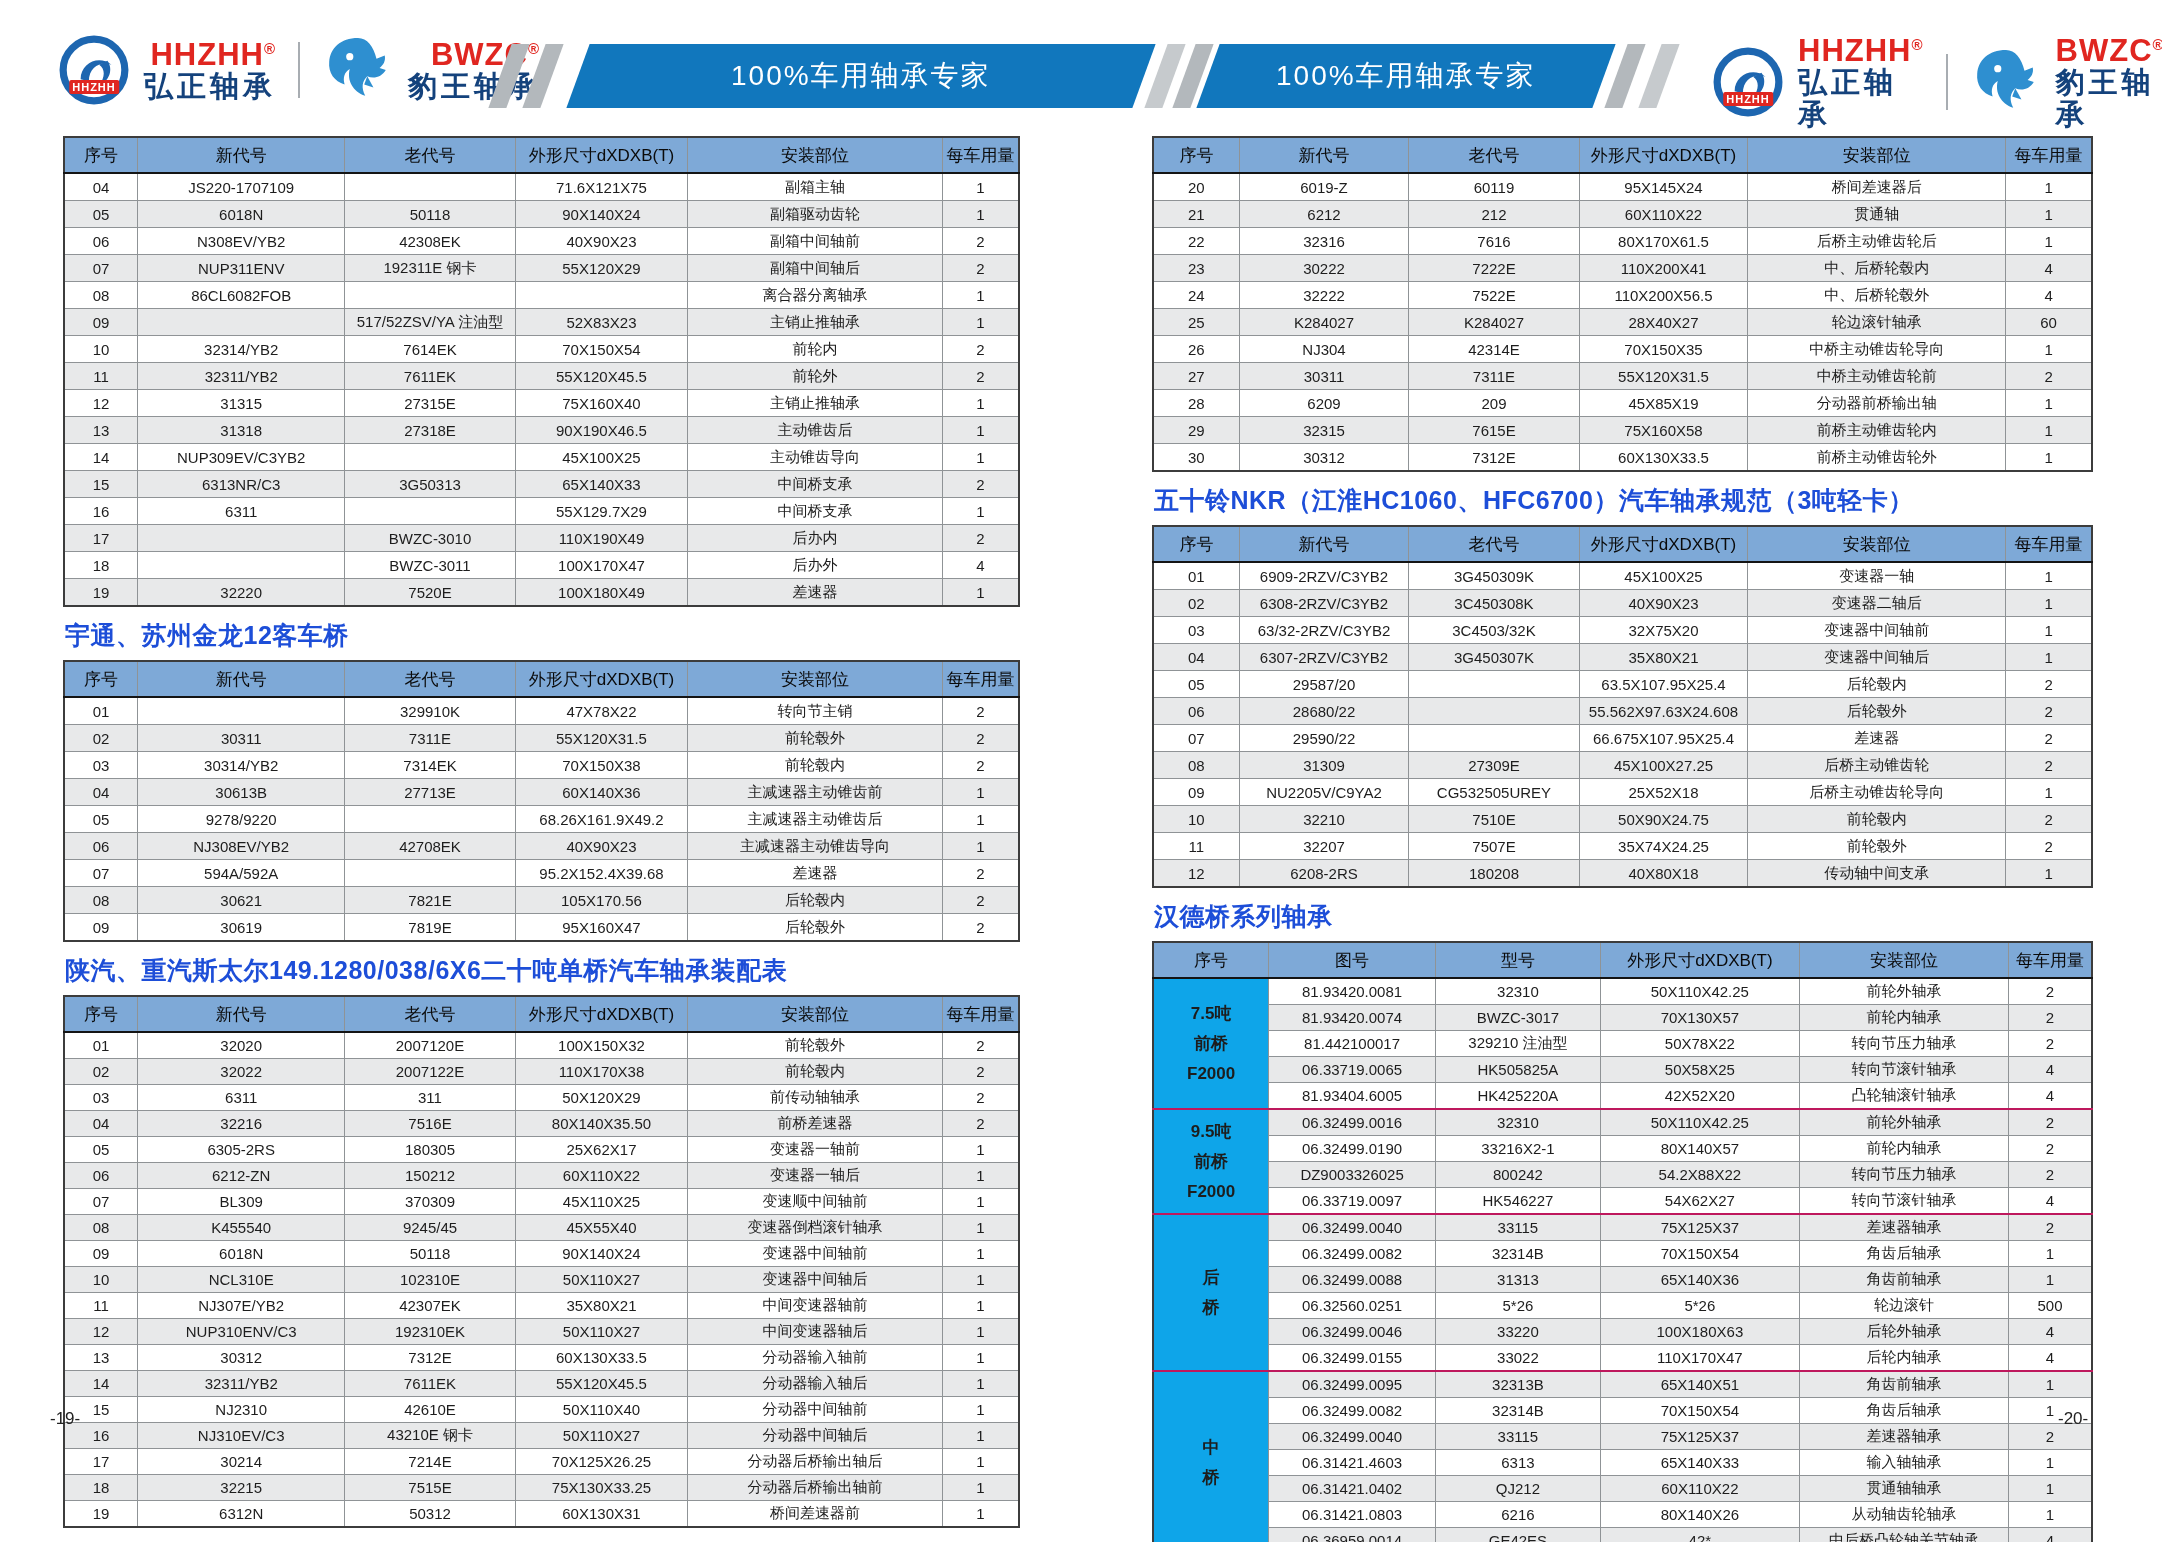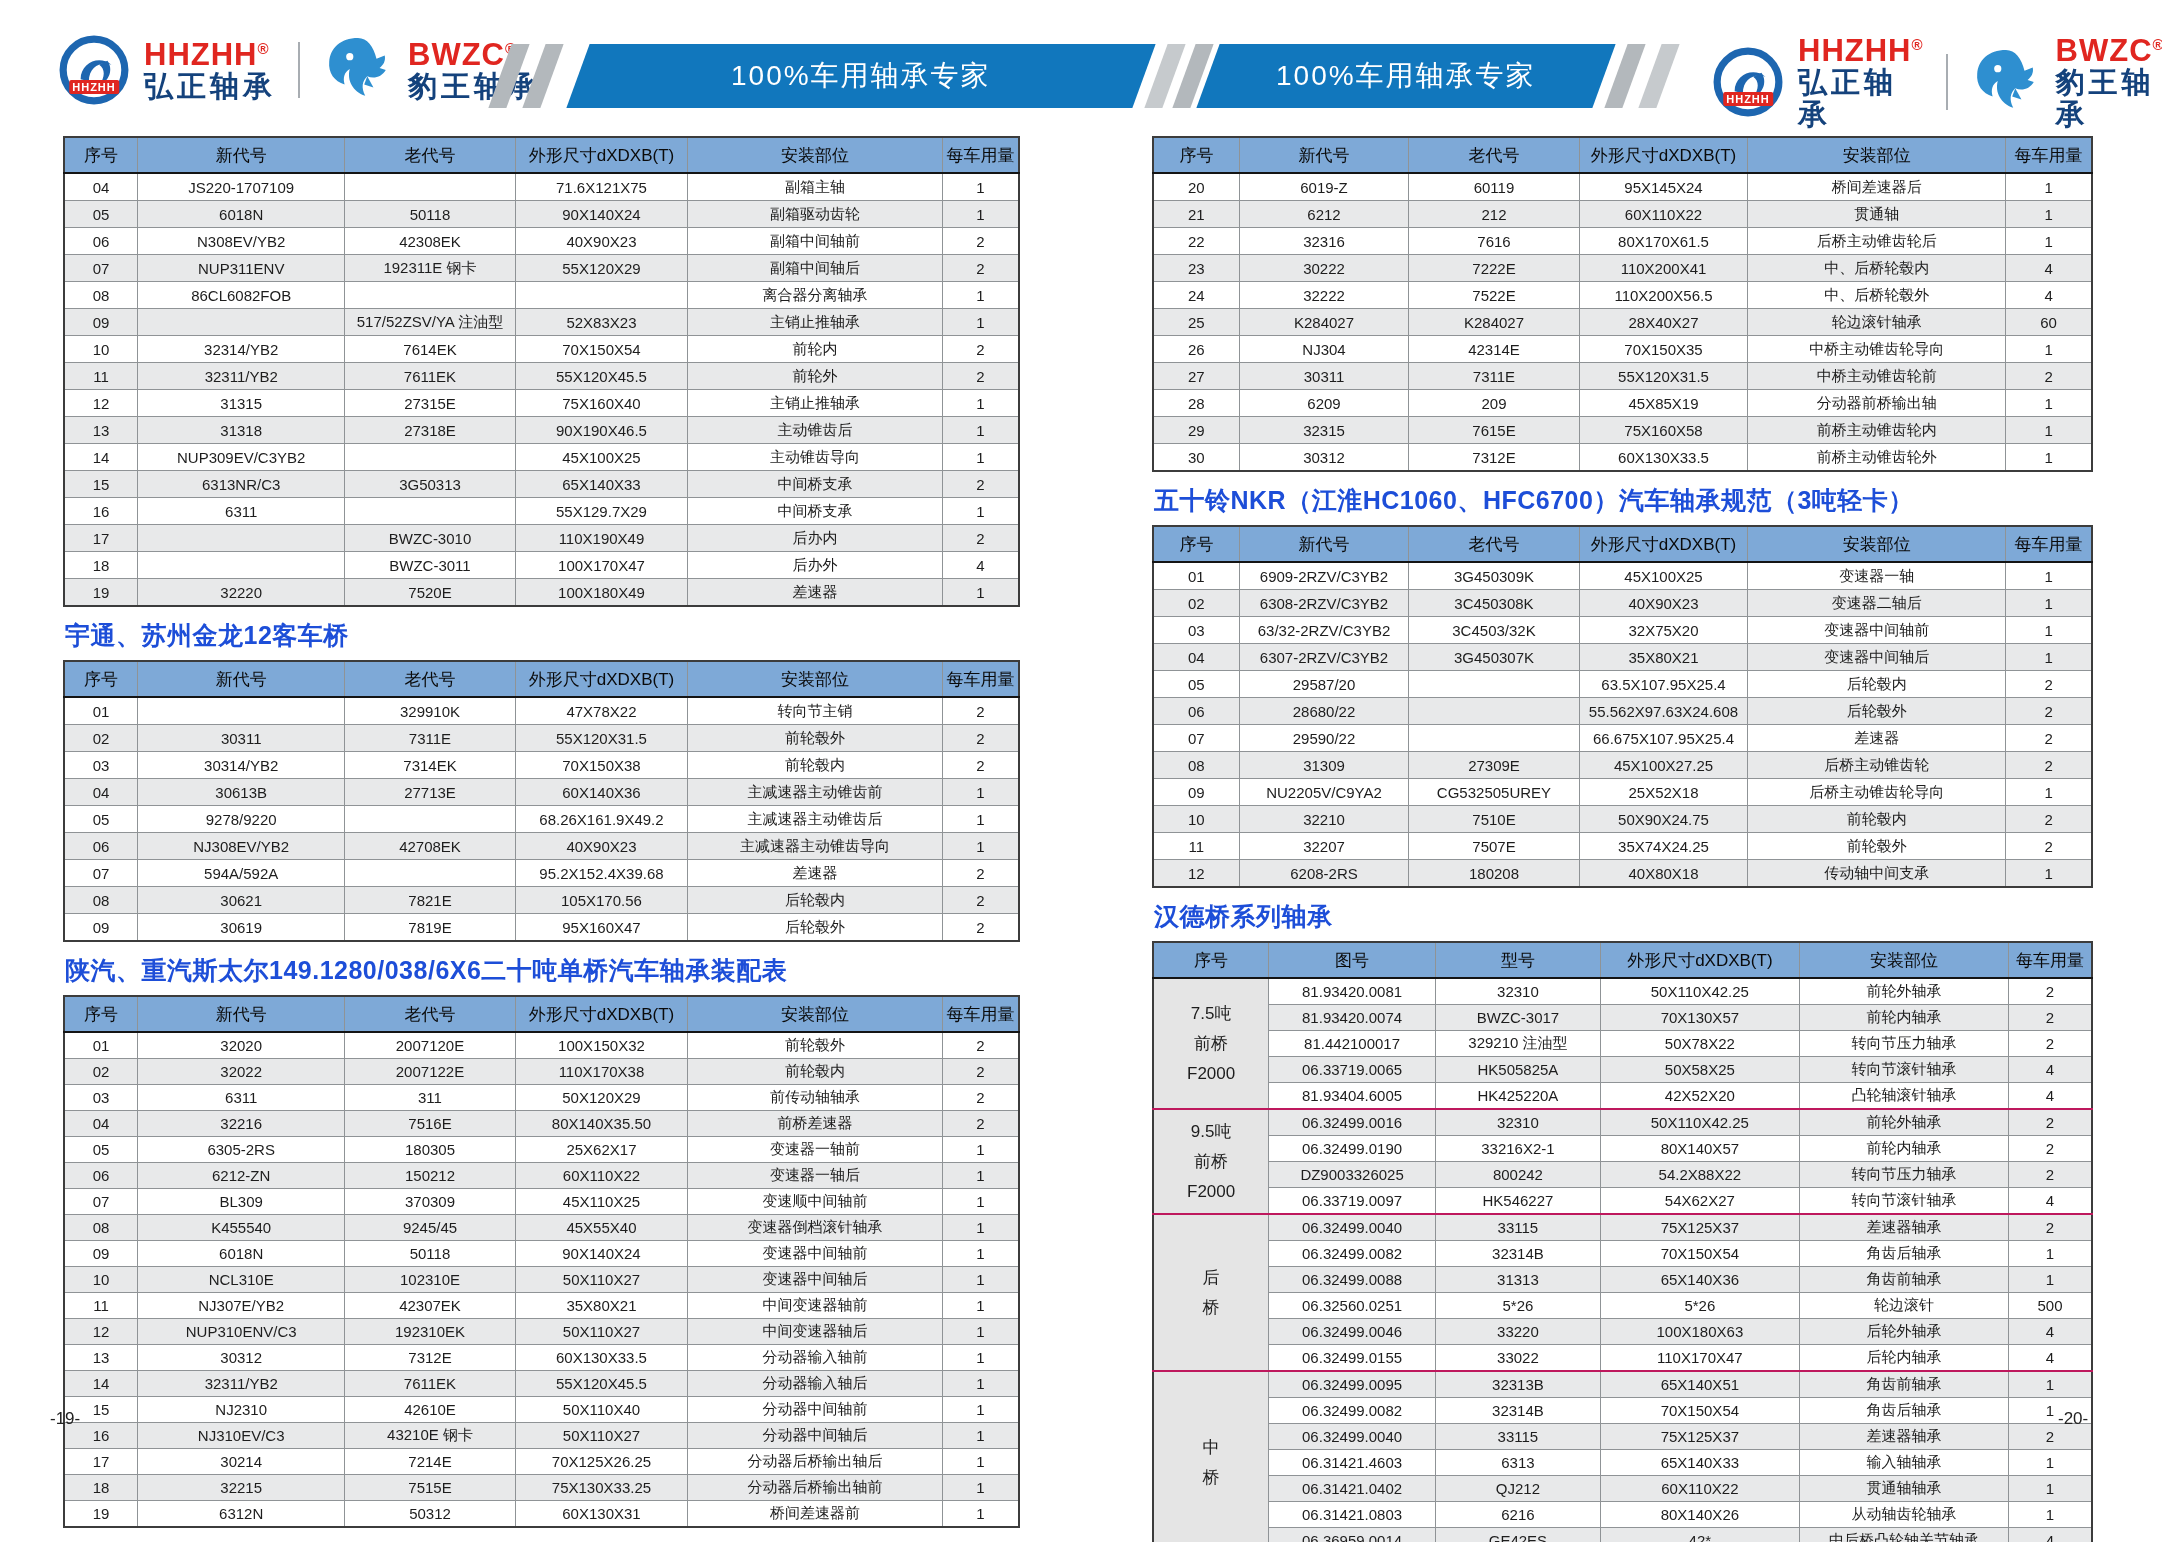--- a/index.html
+++ b/index.html
@@ -12,21 +12,21 @@
   .hdr{position:absolute;left:0;top:0;width:2162px;height:132px;background:#fff;}
   .brand{position:absolute;top:34px;display:flex;align-items:center;gap:14px;}
   .brand.left{left:58px;}
   .brand.right{left:1712px;}
   .logo-wrap{position:relative;width:72px;height:72px;flex:0 0 auto;}
   .logo-wrap svg{width:72px;height:72px;display:block;}
   .badge{position:absolute;left:50%;bottom:12px;transform:translateX(-50%);
     background:#e02620;color:#fff;font-size:11px;font-weight:bold;line-height:14px;
     padding:0 3px;border-radius:2px;letter-spacing:1px;}
   .btxt{display:flex;flex-direction:column;line-height:1.08;}
-  .btxt .en{color:#e02620;font-weight:bold;font-size:31px;letter-spacing:1px;}
+  .btxt .en{color:#e02620;font-weight:bold;font-size:31px;letter-spacing:1px;text-align:right;}
   .btxt .en sup{font-size:15px;}
   .btxt .cn{color:#14427c;font-weight:bold;font-size:29px;letter-spacing:4px;}
   .vsep{width:2px;height:56px;background:#a8adb2;margin:0 8px;flex:0 0 auto;}
   .band{position:absolute;top:44px;height:64px;background:#1177bd;
     transform:skewX(-20deg);display:flex;align-items:center;justify-content:center;}
   .band span{transform:skewX(20deg);color:#fff;font-size:28px;letter-spacing:2px;white-space:nowrap;}
   .band.b1{left:578px;width:566px;}
   .band.b2{left:1208px;width:396px;}
   .stripe{position:absolute;top:44px;height:64px;width:18px;background:#b3b8bc;transform:skewX(-20deg);}
   .s1{left:500px;} .s2{left:534px;}
@@ -38,21 +38,21 @@
   .col-r{left:1152px;width:941px;}
   .sec-title{font-size:25px;font-weight:bold;color:#1d4ed8;margin:12px 0 8px 2px;letter-spacing:0.5px;white-space:nowrap;}
   
   .tbl{width:100%;border-collapse:collapse;table-layout:fixed;border:2px solid #3c3c3c;background:#fff;}
   .tbl th,.tbl td{border:1px solid #8f9396;text-align:center;overflow:hidden;white-space:nowrap;}
   .tbl thead th{background:#7ea9d7;font-size:17px;font-weight:normal;height:32px;
     border-bottom:2px solid #141414;color:#0a0a0a;}
   .tbl td{font-size:15px;height:26px;color:#1d1d1d;padding:0 3px;}
   .rh25 td{height:25px;}
   .tbl tbody tr:nth-child(even){background:#e8e9ea;}
-  .group-cell{background:#e5e5e5;font-size:17px;font-weight:normal;color:#1d1d1d;vertical-align:middle;}
+  .group-cell{background:#0ea5e9;font-size:17px;font-weight:bold;color:#1d1d1d;vertical-align:middle;}
   .group-cell div{line-height:30px;}
   tr.group-start th,tr.group-start td{border-top:2px solid #be185d;}
   
   .cw-a thead th:nth-child(1){width:7.5%}
   .cw-a thead th:nth-child(2){width:21.8%}
   .cw-a thead th:nth-child(3){width:17.9%}
   .cw-a thead th:nth-child(4){width:18.1%}
   .cw-a thead th:nth-child(5){width:26.9%}
   .cw-a thead th:nth-child(6){width:7.8%}
   .cw-b thead th:nth-child(1){width:9%}

